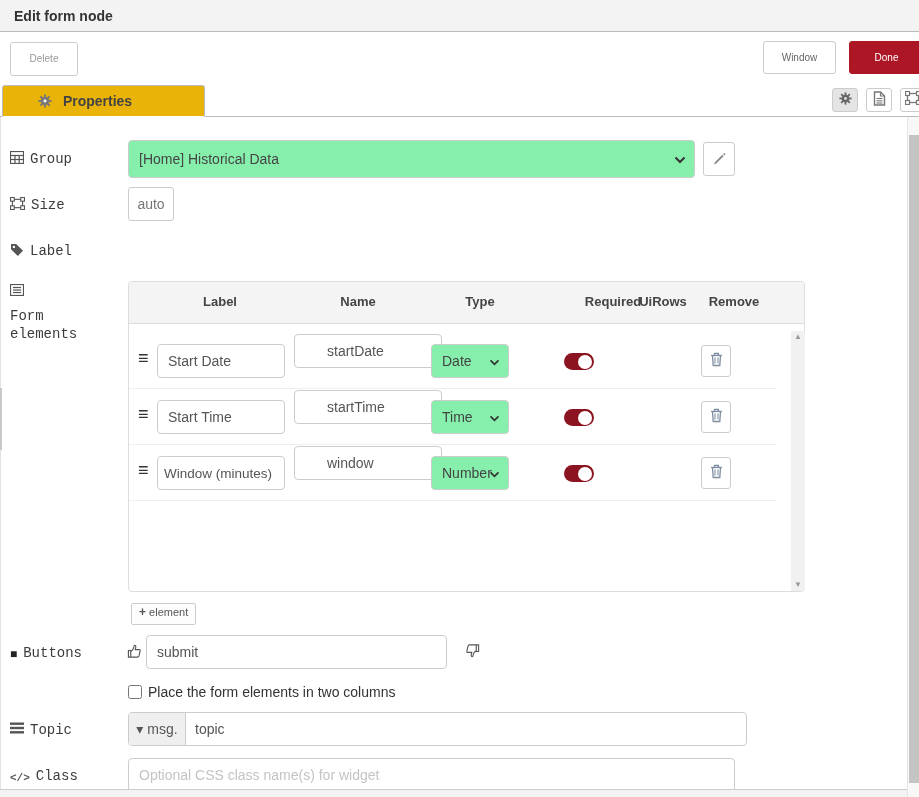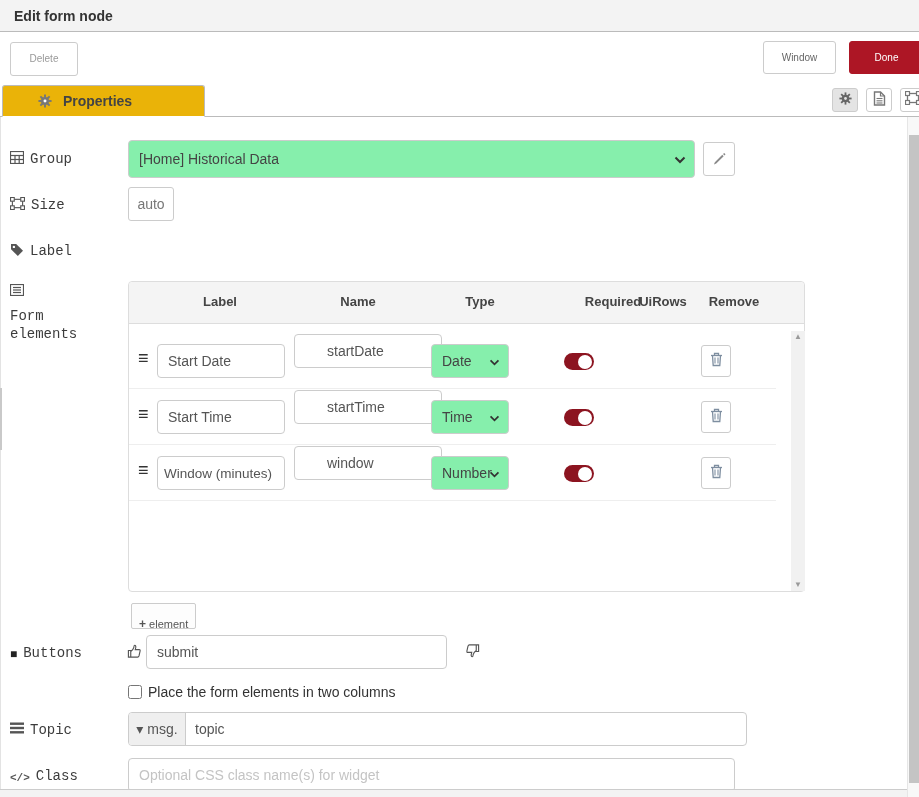--- a/index.html
+++ b/index.html
@@ -64,21 +64,21 @@
   .fe-row .sel-type{left:302px; top:11px; width:78px; height:34px;}
   .toggle{position:absolute; left:435px; top:20px; width:30px; height:17px; border-radius:9px;
           background:#ccc; cursor:pointer;}
   .toggle.on{background:var(--toggle);}
   .toggle .knob{position:absolute; top:1.5px; width:14px; height:14px; border-radius:50%; background:#fff; left:2px;}
   .toggle.on .knob{left:14px;}
   .trash-btn{position:absolute; left:572px; top:12px; width:30px; height:32px; border:1px solid #ccc;
              border-radius:3px; background:#fff; display:flex; align-items:center; justify-content:center; cursor:pointer;}
   #fe-scroll{position:absolute; left:662px; top:49px; width:14px; height:260px; background:#f1f1f1;}
   #fe-scroll .ar{position:absolute; left:0; width:14px; height:12px; font-size:8px; color:#9a9a9a; text-align:center; line-height:12px;}
-  #add-el{position:absolute; left:131px; top:603px; height:22px; padding:12px 7px; border:1px solid #ccc;
+  #add-el{position:absolute; left:131px; top:603px; height:22px; padding:0 7px; border:1px solid #ccc;
           border-radius:2px; background:#fdfdfd; font-size:11px; color:#555; cursor:pointer; line-height:17px;}
   #add-el b{font-size:12px;}
 
   
   #topic-input{position:absolute; left:128px; top:712px; width:619px; height:34px; border:1px solid #ccc;
                border-radius:4px; background:#fff; display:flex; align-items:center; cursor:text;}
   #topic-prefix{flex:0 0 57px; align-self:stretch; background:#efefef; border-right:1px solid #ccc;
                 border-radius:3px 0 0 3px; display:flex; align-items:center; justify-content:center; gap:4px;
                 font-size:14px; color:#555; cursor:pointer;}
   #topic-value{padding-left:9px; font-size:14px; color:#555;}

